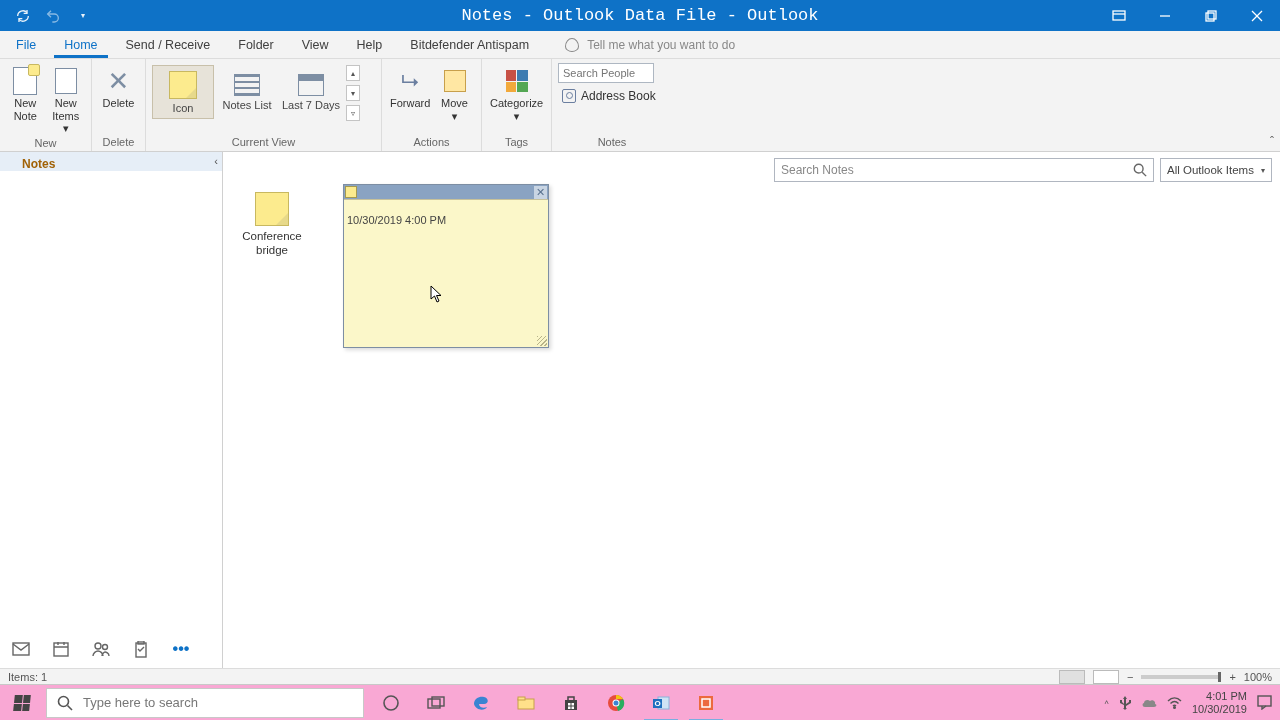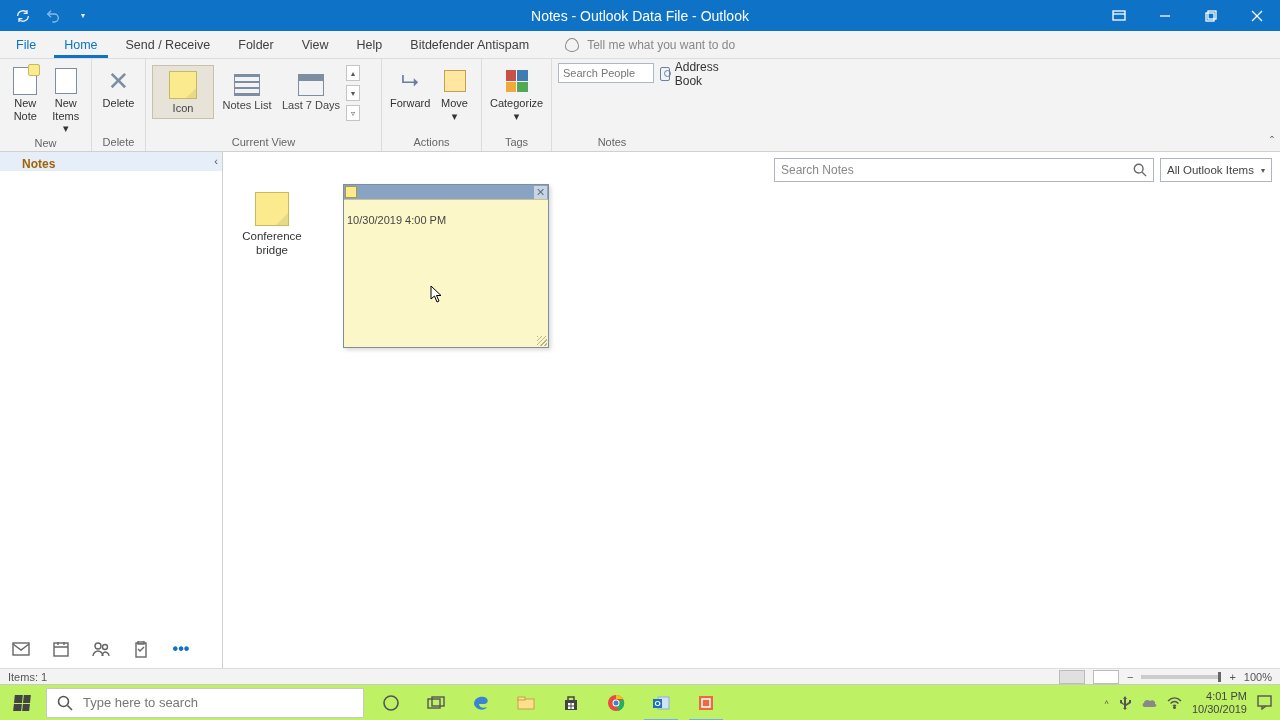--- a/index.html
+++ b/index.html
@@ -3,21 +3,21 @@
 <meta charset="utf-8">
 <style>
   * { box-sizing: border-box; font-family: "Segoe UI", Arial, sans-serif; }
   html, body { margin:0; padding:0; height:100%; width:1280px; overflow:hidden; }
   body { background:#fff; font-size:12px; color:#333; position:relative; }
 
   
   .titlebar { height:31px; background:#0e72c7; color:#fff; display:flex; align-items:center; position:relative; }
   .titlebar .qat { display:flex; align-items:center; gap:14px; margin-left:15px; }
   .titlebar .qat .ico { width:16px; height:16px; display:flex; align-items:center; justify-content:center; opacity:.9; }
-  .titlebar .title { position:absolute; left:50%; transform:translateX(-50%); font-size:14px; }
+  .titlebar .title { position:absolute; left:50%; transform:translateX(-50%); font-size:17px;font-family:Liberation Mono, monospace; }
   .titlebar .wnd-controls { display:flex; margin-left:auto; }
   .titlebar .wnd-controls .wbtn { width:46px; height:31px; display:flex; align-items:center; justify-content:center; color:#fff; font-size:11px; }
 
   
   .menustrip { height:28px; background:#f3f3f3; border-bottom:1px solid #dcdcdc; display:flex; align-items:flex-end; padding:0 6px; gap:8px; position:relative; }
   .menustrip .tab { padding:4px 10px 6px; font-size:12.5px; color:#404040; }
   .menustrip .tab.file { color:#0e72c7; }
   .menustrip .tab.active { color:#0e72c7; border-bottom:3px solid #0e72c7; padding-bottom:3px; }
   .menustrip .tellme { display:flex; align-items:center; gap:8px; color:#888; margin-left:18px; font-size:12px; padding-bottom:6px;}
   .menustrip .tellme .bulb { width:14px; height:14px; border:1.5px solid #888; border-radius:50% 50% 50% 50% / 60% 60% 40% 40%; position:relative; }
@@ -91,21 +91,21 @@
   .sticky .cursor { position:absolute; left:86px; top:100px; font-size:14px; color:#000;}
 
   
   .statusbar { height:16px; background:#f3f3f3; border-top:1px solid #dcdcdc; font-size:11px; color:#555; display:flex; align-items:center; padding:0 8px; justify-content:space-between;}
   .statusbar .right { display:flex; align-items:center; gap:8px;}
   .statusbar .viewbtn2 { width:26px; height:14px; border:1px solid #bbb; background:#fff;}
   .statusbar .zoomslider { width:80px; height:4px; background:#ccc; position:relative;}
   .statusbar .zoomslider::after{content:"";position:absolute;right:0;top:-3px;width:3px;height:10px;background:#666;}
 
   
-  .taskbar { height:36px; background:#bef264; border-top:1px solid #c8c8c8; display:flex; align-items:center; }
+  .taskbar { height:36px; background:#f9a8d4; border-top:1px solid #c8c8c8; display:flex; align-items:center; }
   .taskbar .start { width:44px; height:36px; display:flex; align-items:center; justify-content:center;}
   .taskbar .start .winlogo { width:16px; height:16px; display:grid; grid-template:1fr 1fr/1fr 1fr; gap:1px; transform:skewX(-6deg);}
   .taskbar .start .winlogo span{background:#444;}
   .taskbar .searchbar { width:318px; height:30px; background:#fff; border:1px solid #c8c8c8; margin-left:2px; display:flex; align-items:center; padding:0 10px; color:#777; font-size:13px; gap:10px;}
   .taskbar .tbicons { display:flex; gap:3px; margin-left:6px;}
   .taskbar .tbicons .tb { width:42px; height:36px; display:flex; align-items:center; justify-content:center; font-size:16px; position:relative;}
   .taskbar .tbicons .tb.active::after{content:"";position:absolute;bottom:0;left:4px;right:4px;height:2px;background:#7aaee0;}
   .taskbar .tray { margin-left:auto; display:flex; align-items:center; gap:10px; padding:0 8px; font-size:11px; color:#444;}
   .taskbar .tray .clock { text-align:right; line-height:1.1; font-size:11px;}
   .caret { font-size:8px; color:#555;}
@@ -266,21 +266,21 @@
             </div>
           </div>
         <div style="white-space:pre-line">Categorize
 ▾</div>
       </div>
     </div>
     <div class="glabel">Tags</div>
   </div>
 
   <div class="group" style="width:120px;border-right:none">
-    <div class="items" style="flex-direction:row;gap:2px;padding-top:2px">
+    <div class="items" style="flex-direction:column;gap:2px;padding-top:2px">
       <input class="searchpeople" placeholder="Search People" style="">
       <div class="smallrow">
         <div class="shape-addrbook"></div>
         <span>Address Book</span>
       </div>
     </div>
     <div class="glabel">Notes</div>
   </div>
 
   <div class="collapse">ˆ</div>

